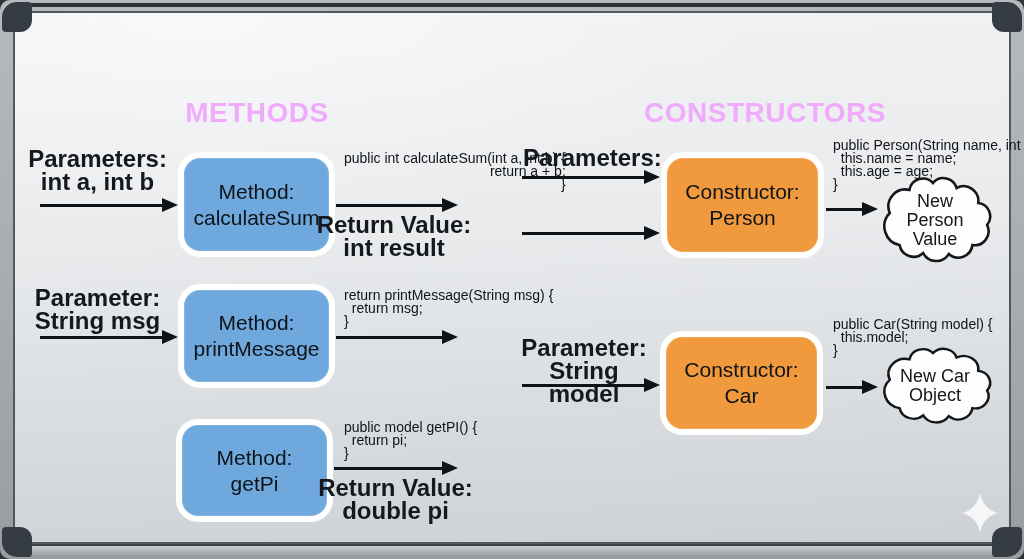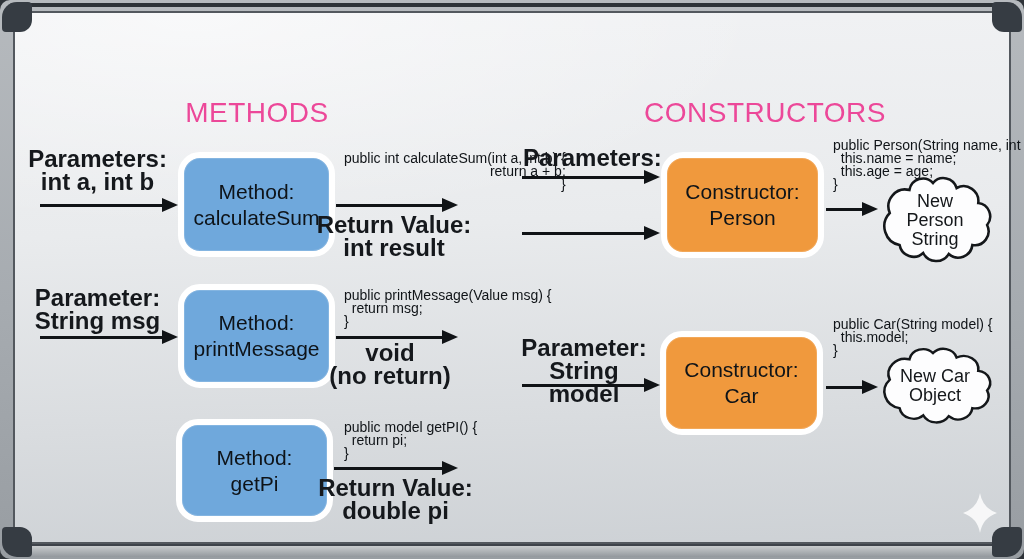--- a/index.html
+++ b/index.html
@@ -24,21 +24,21 @@
           border-radius:0 0 8px 8px; }
   .cap { position:absolute; width:30px; height:30px; background:#363c43; }
   .cap.tl { left:2px;  top:2px;    border-radius:15px 4px 12px 4px; }
   .cap.tr { right:2px; top:2px;    border-radius:4px 15px 4px 12px; }
   .cap.bl { left:2px;  bottom:2px; border-radius:4px 12px 4px 15px; }
   .cap.br { right:2px; bottom:2px; border-radius:12px 4px 15px 4px; }
 
   .abs { position:absolute; }
   .title { left:0; right:0; top:24px; text-align:center; font-size:38px; line-height:44px;
            font-weight:700; letter-spacing:-0.5px; color:#0d1013; }
-  .section-h { font-size:28px; font-weight:400; color:#ec4899; text-align:center; letter-spacing:0.5px; }
+  .section-h { font-size:28px; font-weight:700; color:#f0abfc; text-align:center; letter-spacing:0.5px; }
 
   .label { font-size:24px; line-height:23px; color:#15181c; text-align:center; white-space:pre-line;font-weight:bold; }
   .code  { font-size:14px; line-height:13px; color:#101418; white-space:pre; text-align:left; }
 
   .node { border:6px solid #ffffff; border-radius:22px; display:flex; align-items:center;
           justify-content:center; text-align:center; font-size:21px; line-height:26px;
           color:#0e1318; white-space:pre-line; box-sizing:border-box;
           box-shadow:inset 0 0 0 1px rgba(255,255,255,0.15); }
 
   .arrow { height:0; border-top:3.5px solid #101316; }
@@ -78,26 +78,24 @@
 }</div>
   <div class="abs arrow" style="left:336px;top:204px;width:106px;"></div>
   <div class="abs label" style="left:314px;top:213px;width:160px;">Return Value:
 int result</div>
 
   <div class="abs label" style="left:20px;top:286px;width:155px;">Parameter:
 String msg</div>
   <div class="abs arrow" style="left:40px;top:336px;width:122px;"></div>
   <div class="abs node method-box" style="left: 178px; top: 284px; width: 157px; height: 104px; background: rgb(111, 168, 220);">Method:
 printMessage</div>
-  <div class="abs code" style="left:344px;top:289px;">public printMessage(Value msg) {
+  <div class="abs code" style="left:344px;top:289px;">return printMessage(String msg) {
   return msg;
 }</div>
   <div class="abs arrow" style="left:336px;top:336px;width:106px;"></div>
-  <div class="abs label" style="left:320px;top:341px;width:140px;">void
-(no return)</div>
 
   <div class="abs node method-box" style="left: 176px; top: 419px; width: 157px; height: 103px; background: rgb(111, 168, 220);">Method:
 getPi</div>
   <div class="abs code" style="left:344px;top:421px;">public model getPI() {
   return pi;
 }</div>
   <div class="abs arrow" style="left:334px;top:467px;width:108px;"></div>
   <div class="abs label" style="left:318px;top:476px;width:155px;">Return Value:
 double pi</div>
 
@@ -112,21 +110,21 @@
   this.name = name;
   this.age = age;
 }</div>
   <div class="abs arrow" style="left:826px;top:208px;width:36px;"></div>
   <div class="abs cloud" style="left:876px;top:175px;width:118px;height:90px;">
     <svg viewBox="0 0 120 90" preserveAspectRatio="none">
       <path d="M14,38 A17,17 0 0 1 34,15 A14,14 0 0 1 58,8 A14,14 0 0 1 82,13 A15,15 0 0 1 104,28 A13.5,13.5 0 0 1 113,50 A14,14 0 0 1 98,70 A14.5,14.5 0 0 1 74,79 A15,15 0 0 1 48,78 A14.5,14.5 0 0 1 24,70 A19,19 0 0 1 14,38 Z" fill="#fdfdfe" stroke="#14171a" stroke-width="2.6"></path>
     </svg>
     <div class="cloud-text">New
 Person
-String</div>
+Value</div>
   </div>
 
   <div class="abs label" style="left:518px;top:336px;width:132px;">Parameter:
 String model</div>
   <div class="abs arrow" style="left:522px;top:384px;width:122px;"></div>
   <div class="abs node ctor-box" style="left: 660px; top: 331px; width: 163px; height: 104px; background: rgb(240, 153, 61);">Constructor:
 Car</div>
   <div class="abs code" style="left:833px;top:318px;">public Car(String model) {
   this.model;
 }</div>

